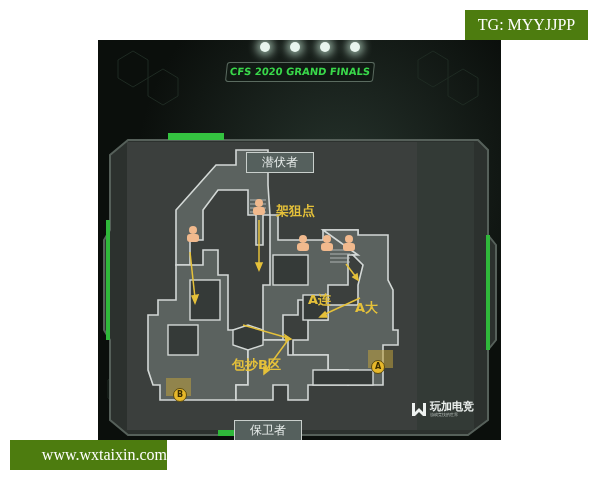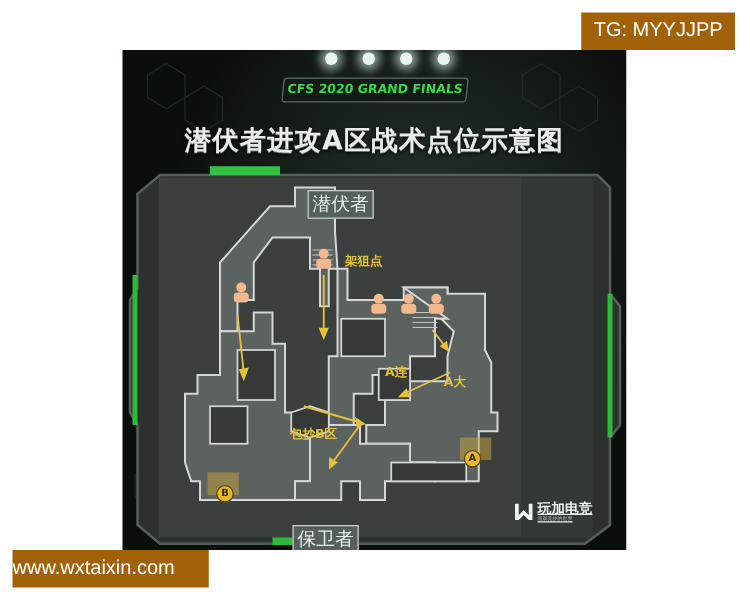--- a/index.html
+++ b/index.html
@@ -1,38 +1,38 @@
 <!DOCTYPE html>
 <html><head>
 <meta charset="utf-8">
 <style>
   html,body{margin:0;padding:0;}
   body{width:600px;height:480px;background:#ffffff;position:relative;overflow:hidden;font-family:"DejaVu Sans",sans-serif;}
-  .wm{position:absolute;background:#a16207;color:#ffffff;font-family:Liberation Sans, sans-serif;}
+  .wm{position:absolute;background:#4d7c0f;color:#ffffff;font-family:Liberation Serif, serif;}
   .wm-tg{left:465px;top:10px;width:123px;height:30px;font-size:16px;line-height:30px;text-align:center;}
-  .wm-url{left:10px;top:440px;width:157px;height:30px;font-size:16px;line-height:30px;text-align:left;}
+  .wm-url{left:10px;top:440px;width:157px;height:30px;font-size:16px;line-height:30px;text-align:right;}
   .poster{position:absolute;left:98px;top:40px;width:403px;height:400px;background:#0b0f0c;overflow:hidden;}
   .poster .glow{position:absolute;left:0;top:0;width:403px;height:400px;
      background:radial-gradient(ellipse at 60% 35%, rgba(60,80,70,0.55) 0%, rgba(10,14,12,0) 60%);}
   .hex{position:absolute;left:0;top:0;}
   .banner{position:absolute;left:128px;top:22px;width:146px;height:18px;border:1px solid #5b6b60;border-radius:3px;background:#111a14;
      color:#39d84a;font-family:"DejaVu Sans",sans-serif;font-weight:bold;font-size:10px;line-height:18px;text-align:center;letter-spacing:0px;transform:skewX(-6deg);}
   .lights{position:absolute;left:110px;top:2px;width:200px;height:12px;}
   .light{position:absolute;top:0;width:10px;height:10px;border-radius:50%;background:#e8f5ee;box-shadow:0 0 8px 4px rgba(220,255,235,0.6);}
   .title{position:absolute;left:0;top:58px;width:403px;text-align:center;color:#e8ece9;font-family:"DejaVu Sans",sans-serif;font-weight:bold;font-size:21px;letter-spacing:1px;
      text-shadow:0 1px 0 #6d7370,0 2px 3px #000;}
   .frame{position:absolute;}
   .map-bg{position:absolute;left:29px;top:102px;width:290px;height:288px;background:#3b3f3d;}
   .map-right{position:absolute;left:319px;top:102px;width:57px;height:288px;background:rgba(60,70,64,0.45);}
-  .label{position:absolute;color:#e5c13a;font-size:10px;font-weight:bold;white-space:nowrap;}
-  .tag{position:absolute;background:#55605d;border:1px solid #c9cfcc;color:#e7ecea;font-size:15px;padding:1px 3px;white-space:nowrap;}
+  .label{position:absolute;color:#e5c13a;font-size:13px;font-weight:bold;white-space:nowrap;}
+  .tag{position:absolute;background:#55605d;border:1px solid #c9cfcc;color:#e7ecea;font-size:12px;padding:1px 15px;white-space:nowrap;}
   .site{position:absolute;width:12px;height:12px;border-radius:50%;background:#e7b82a;border:1px solid #5a4a10;color:#3a2c00;font-size:8px;font-weight:bold;line-height:12px;text-align:center;}
   .sitepad{position:absolute;background:rgba(190,160,60,0.55);}
   .player{position:absolute;width:14px;height:18px;}
-  .logo{position:absolute;left:313px;top:361px;display:flex;align-items:center;gap:3px;color:#eef2f0;text-decoration:underline;}
+  .logo{position:absolute;left:313px;top:361px;display:flex;align-items:center;gap:3px;color:#eef2f0;}
   .logo-mark{width:16px;height:16px;}
   .logo-text{font-size:11px;font-weight:bold;line-height:11px;}
   .logo-sub{font-size:4px;color:#b9c1bd;line-height:5px;}
 </style>
 </head>
 <body>
 
 <div class="wm wm-tg">TG: MYYJJPP</div>
 
 <div class="poster">
@@ -50,21 +50,20 @@
   </svg>
 
   <div class="lights">
     <div class="light" style="left:52px"></div>
     <div class="light" style="left:82px"></div>
     <div class="light" style="left:112px"></div>
     <div class="light" style="left:142px"></div>
   </div>
 
   <div class="banner">CFS 2020 GRAND FINALS</div>
-  <div class="title">潜伏者进攻A区战术点位示意图</div>
 
   <svg class="frame" style="left:0;top:0" width="403" height="400" viewBox="0 0 403 400">
     <path d="M30 100 L380 100 L390 110 L390 195 L398 205 L398 300 L390 310 L390 380 L370 395 L30 395 L12 380 L12 300 L6 290 L6 200 L12 190 L12 115 Z" fill="#2c312e" stroke="#56605a" stroke-width="2"></path>
     <rect x="70" y="93" width="56" height="7" fill="#34c340"></rect>
     <rect x="8" y="180" width="4" height="120" fill="#2fb83a"></rect>
     <rect x="388" y="195" width="4" height="115" fill="#2fb83a"></rect>
     <rect x="120" y="387" width="56" height="9" fill="#2fb83a"></rect>
   </svg>
 
   <div class="map-bg"></div>
@@ -118,21 +117,21 @@
         <path d="M166 327 L166 334 L171 330 Z"></path>
     </g>
   </svg>
 
   <div class="tag" style="left:148px;top:112px">潜伏者</div>
   <div class="tag" style="left:136px;top:380px">保卫者</div>
 
   <div class="label" style="left:178px;top:162px">架狙点</div>
   <div class="label" style="left:257px;top:259px">A大</div>
   <div class="label" style="left:210px;top:251px">A连</div>
-  <div class="label" style="left:134px;top:300px">包抄B区</div>
+  <div class="label" style="left:134px;top:316px">包抄B区</div>
 
   <div class="sitepad" style="left:270px;top:310px;width:25px;height:18px"></div>
   <div class="site" style="left:273px;top:320px">A</div>
   <div class="sitepad" style="left:68px;top:338px;width:25px;height:18px"></div>
   <div class="site" style="left:75px;top:348px">B</div>
 
   <svg class="player" style="left:154px;top:158px" viewBox="0 0 14 18">
       <circle cx="7" cy="5" r="4" fill="#f1b98d"></circle>
       <rect x="1" y="9" width="12" height="8" rx="3" fill="#f1b98d"></rect>
     </svg>

